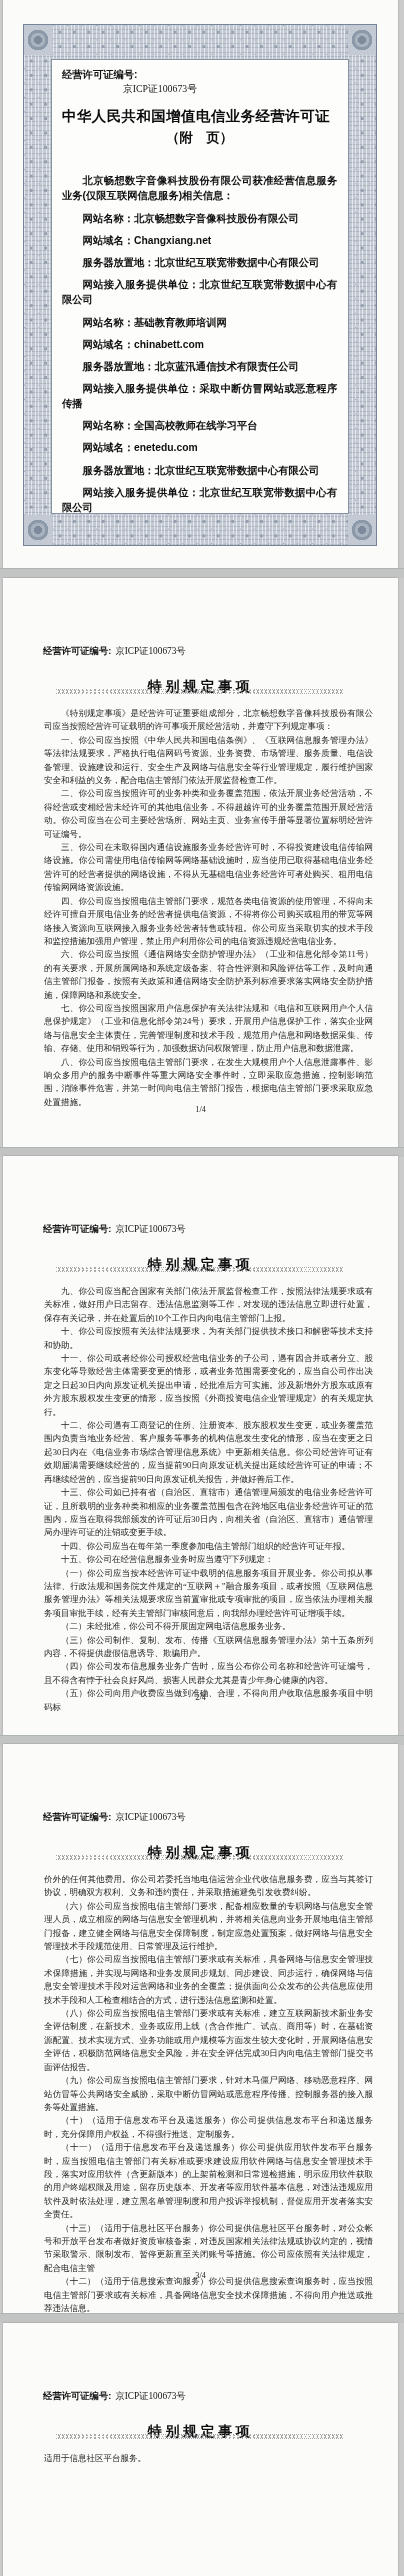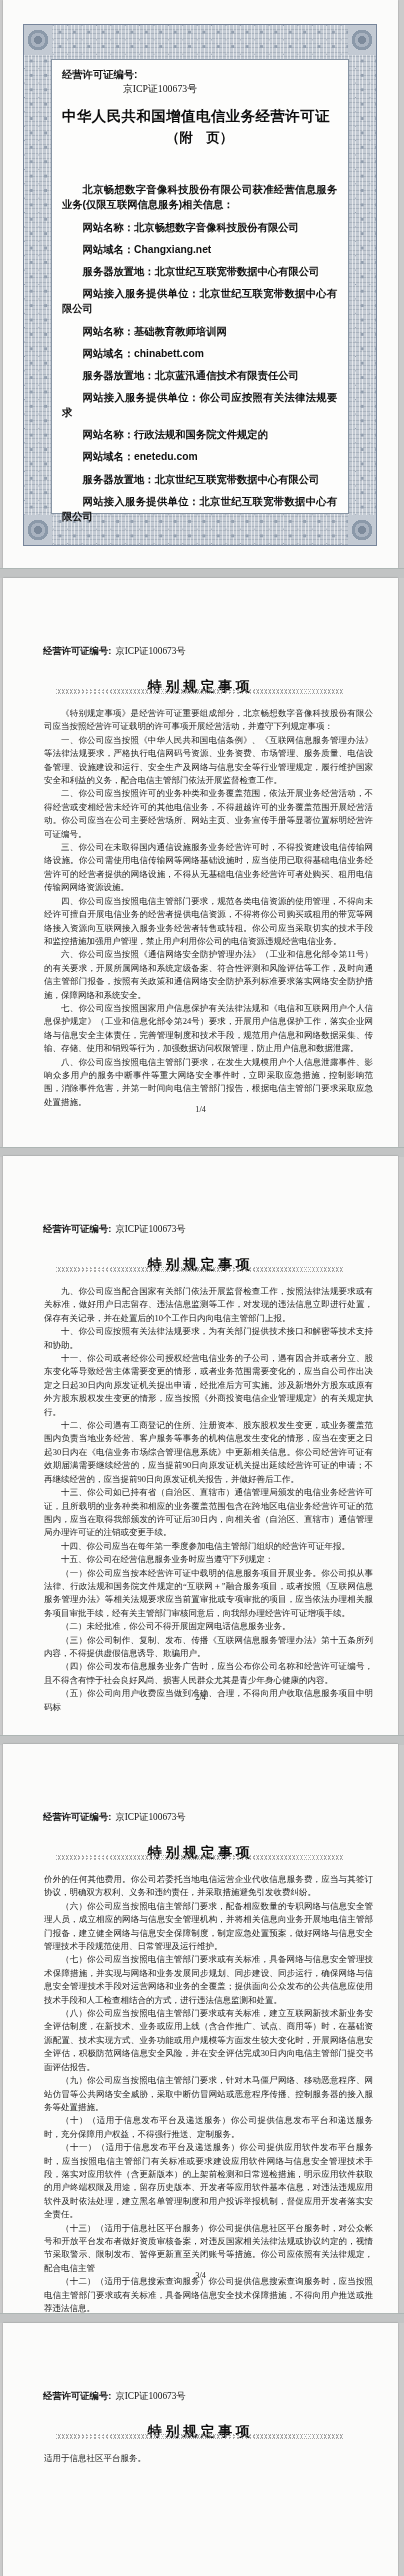--- a/index.html
+++ b/index.html
@@ -19,21 +19,21 @@
     border:0.5px solid #77859a;}
   .corner{position:absolute;width:28px;height:30px;background:
       radial-gradient(circle at 50% 50%, #7c8a9b 0 4.1px, #a9b3c0 4.1px 7.2px, #8b99a9 7.2px 10.3px, #c3cad3 10.3px);}
   .corner.tl{left:0;top:0;} .corner.tr{right:0;top:0;} .corner.bl{left:0;bottom:0;} .corner.br{right:0;bottom:0;}
   .cert-window{position:absolute;left:27px;right:27px;top:34px;bottom:31px;background:#fdfdfc;border:0.5px solid #8794a3;
     padding:8.2px 10.3px;box-sizing:border-box;}
   .cert-no-label{font-size:10.3px;font-weight:bold;font-family:"Liberation Sans","DejaVu Sans",sans-serif;color:#151515;}
   .cert-no-value{margin:1px 0 0 61px;font-size:9.8px;color:#151515;}
   .cert-title{margin:11.3px 0 0 0;font-size:14.4px;font-weight:bold;letter-spacing:0.5px;color:#0d0d0d;}
   .cert-subtitle{margin-top:2.1px;text-align:center;font-size:13.4px;font-weight:bold;color:#0d0d0d;}
-  .cert-intro{margin:35px 0 0 0;font-size:10.3px;line-height:15.5px;font-weight:bold;text-indent:2em;
+  .cert-intro{margin:26px 0 0 0;font-size:10.3px;line-height:15.5px;font-weight:bold;text-indent:2em;
     font-family:"Liberation Sans","DejaVu Sans",sans-serif;color:#101010;text-align:justify;}
   .cert-items{margin-top:1px;}
   .cert-items .cert-line{margin:7.2px 0 0 0;font-size:10.3px;line-height:15px;font-weight:bold;text-indent:2em;
     font-family:"Liberation Sans","DejaVu Sans",sans-serif;color:#101010;text-align:justify;}
 
   
   .sp-header{position:absolute;top:67px;left:40px;font-size:9.3px;}
   .sp-header .lbl{font-weight:bold;font-family:"Liberation Sans","DejaVu Sans",sans-serif;color:#141414;}
   .sp-header .val{margin-left:4.1px;color:#141414;}
   .sp-title{position:absolute;top:88px;left:0;width:100%;text-align:center;font-size:14px;font-weight:bold;letter-spacing:3.6px;color:#0e0e0e;}
@@ -66,22 +66,22 @@
         <div class="cert-subtitle">（附　页）</div>
         <p class="cert-intro">北京畅想数字音像科技股份有限公司获准经营信息服务业务(仅限互联网信息服务)相关信息：</p>
         <div class="cert-items">
             <p class="cert-line">网站名称：北京畅想数字音像科技股份有限公司</p>
             <p class="cert-line">网站域名：Changxiang.net</p>
             <p class="cert-line">服务器放置地：北京世纪互联宽带数据中心有限公司</p>
             <p class="cert-line">网站接入服务提供单位：北京世纪互联宽带数据中心有限公司</p>
             <p class="cert-line">网站名称：基础教育教师培训网</p>
             <p class="cert-line">网站域名：chinabett.com</p>
             <p class="cert-line">服务器放置地：北京蓝汛通信技术有限责任公司</p>
-            <p class="cert-line">网站接入服务提供单位：你公司应按照有关法律法规要求</p>
-            <p class="cert-line">网站名称：行政法规和国务院文件规定的</p>
+            <p class="cert-line">网站接入服务提供单位：采取中断仿冒网站或恶意程序传播</p>
+            <p class="cert-line">网站名称：全国高校教师在线学习平台</p>
             <p class="cert-line">网站域名：enetedu.com</p>
             <p class="cert-line">服务器放置地：北京世纪互联宽带数据中心有限公司</p>
             <p class="cert-line">网站接入服务提供单位：北京世纪互联宽带数据中心有限公司</p>
           </div>
       </div>
     </div>
   </section>
 
   <div class="gap" style="top:568px;"></div>
 

